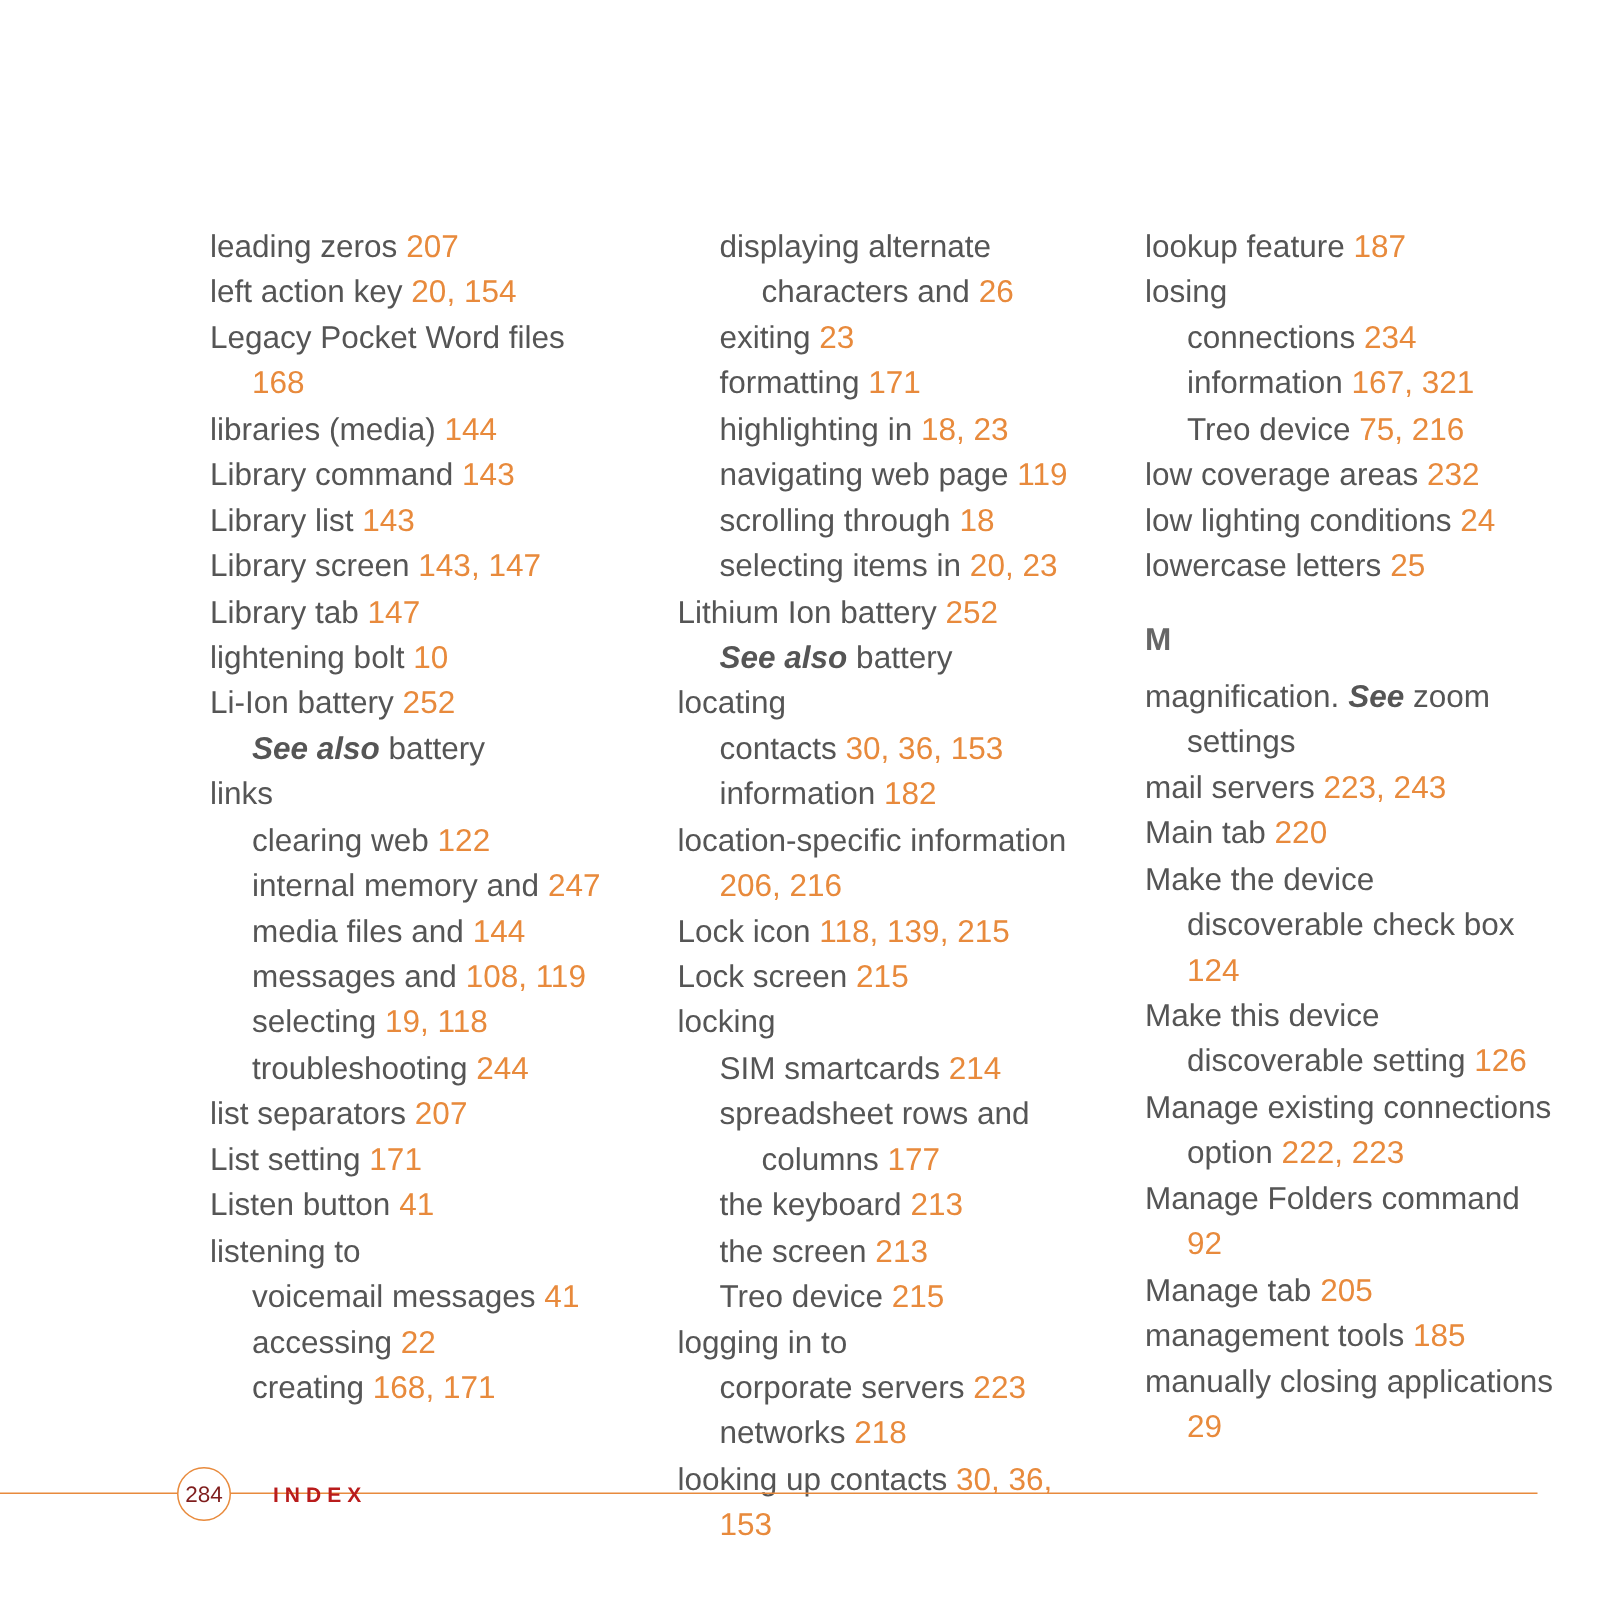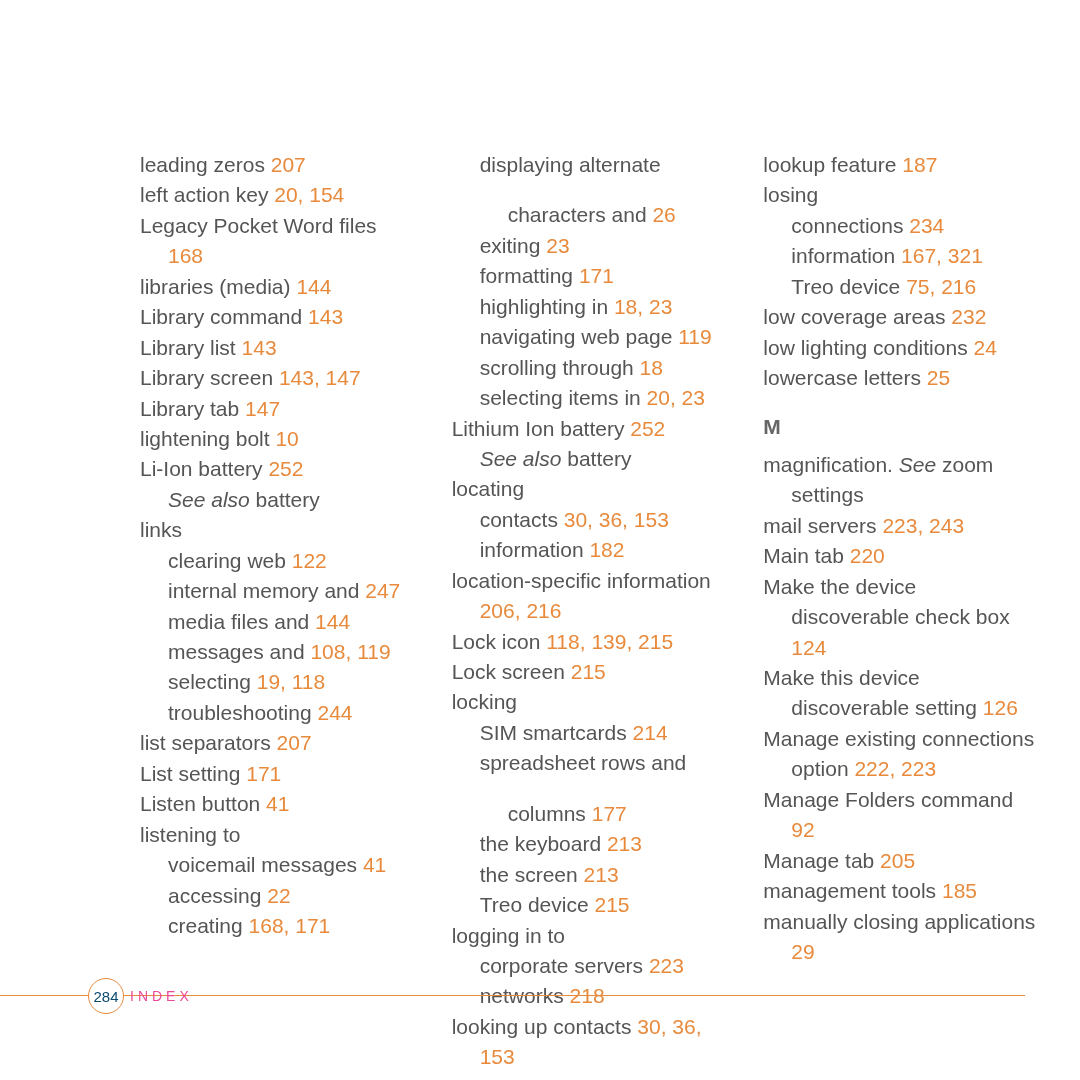--- a/index.html
+++ b/index.html
@@ -1,29 +1,29 @@
 <!DOCTYPE html>
 <html><head>
 <meta charset="utf-8">
 <style>
   * { margin: 0; padding: 0; box-sizing: border-box; }
   body { width: 1080px; height: 1080px; background: #fff; font-family: Arial, Helvetica, sans-serif; position: relative; }
   .page { padding: 150px 35px 0 140px; display: flex; gap: 30px; }
   .col { flex: 1; font-size: 21px; line-height: 1.45; color: #555; }
   .entry { margin: 0; }
   .indent1 { padding-left: 28px; }
-  .indent2 { padding-left: 56px; margin-top: 20px; }
+  .indent2 { padding-left: 56px; }
   .pg { color: #e88a3c; }
   .heading { font-weight: bold; color: #666; margin-top: 18px; margin-bottom: 8px; font-size: 21px; }
-  .italic { font-style: italic; }
+  .italic { font-style: italic; font-weight: bold; }
   .footer { position: absolute; bottom: 45px; left: 0; right: 0; height: 40px; }
   .footer-line { border-top: 1px solid #e88a3c; margin-left: 0; margin-right: 55px; }
   .footer-content { display: flex; align-items: center; margin-top: -18px; }
-  .page-num { width: 36px; height: 36px; border: 1.5px solid #e88a3c; border-radius: 50%; display: flex; align-items: center; justify-content: center; color: #0c4a6e; font-size: 15px; margin-left: 88px; background: #fff; }
-  .footer-label { letter-spacing: 4px; font-size: 14px; color: #ec4899; margin-left: 6px; }
+  .page-num { width: 36px; height: 36px; border: 1.5px solid #e88a3c; border-radius: 50%; display: flex; align-items: center; justify-content: center; color: #7f1d1d; font-size: 15px; margin-left: 118px; background: #fff; }
+  .footer-label { letter-spacing: 4px; font-size: 14px; color: #b91c1c; margin-left: 28px; font-weight: bold; }
 </style>
 </head>
 <body>
 
 <div class="page">
   <div class="col">
     <div class="entry"><span>leading zeros </span><span class="pg">207</span></div>
     <div class="entry"><span>left action key </span><span class="pg">20, 154</span></div>
     <div class="entry"><span>Legacy Pocket Word files</span></div>
     <div class="entry indent1"><span class="pg">168</span></div>

